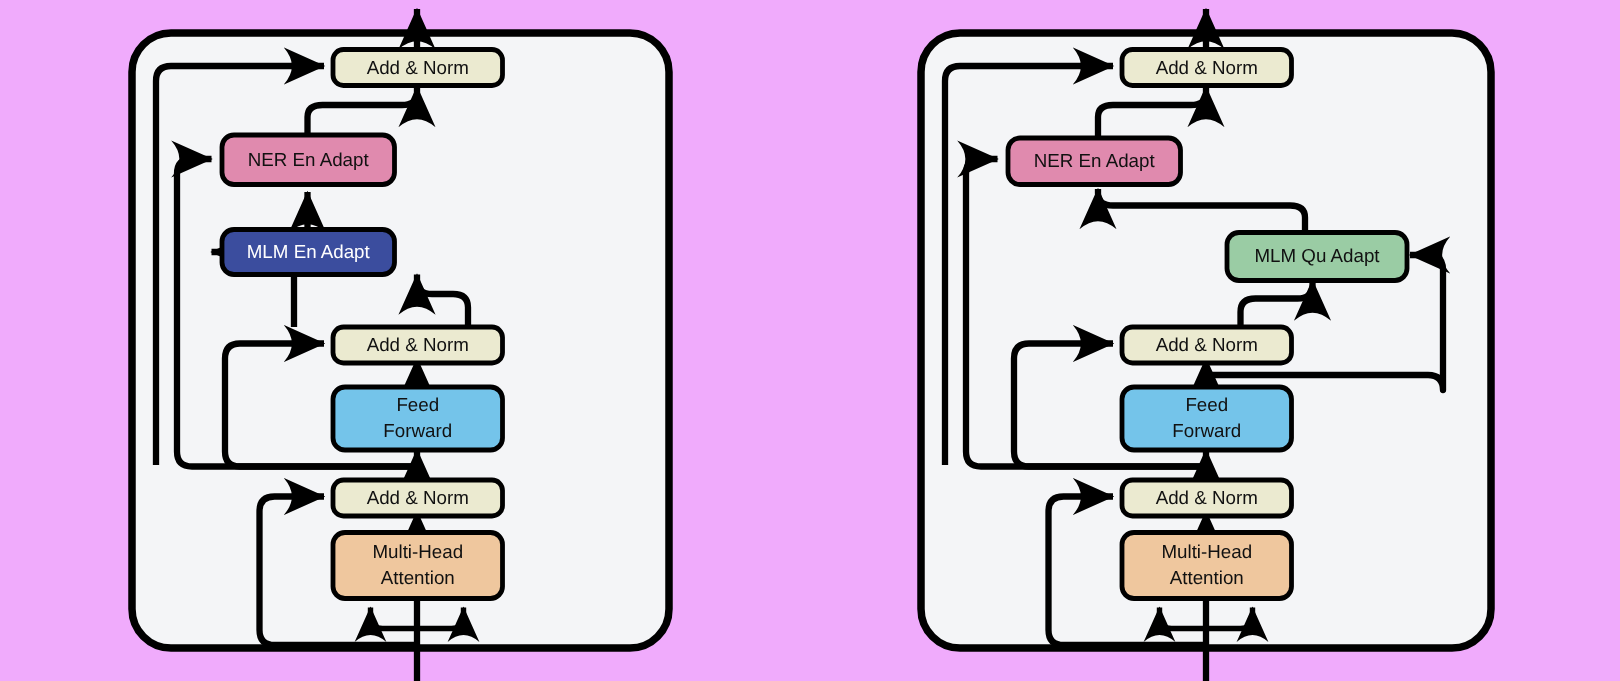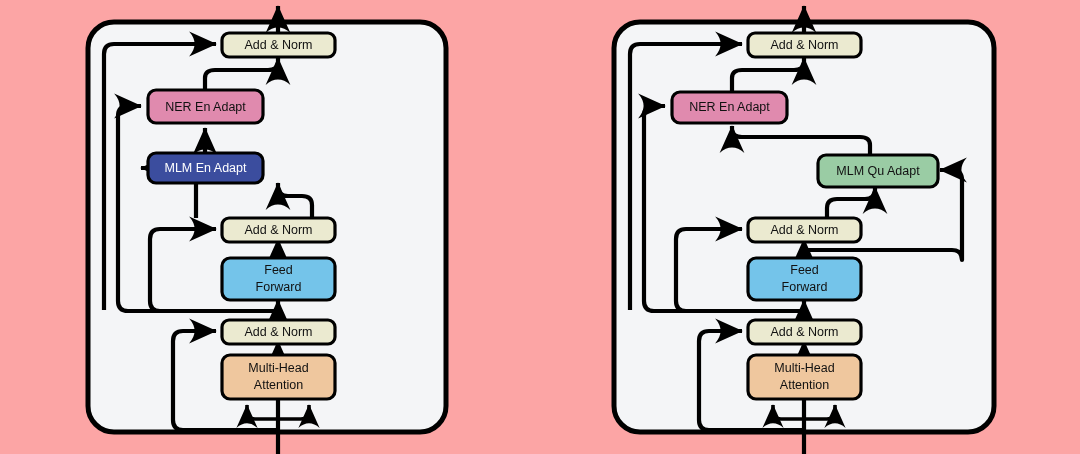--- a/index.html
+++ b/index.html
@@ -1,18 +1,18 @@
 <!DOCTYPE html>
 <html><head>
 <meta charset="utf-8">
 <style>
   html,body{margin:0;padding:0;background:#ffffff;}
   body{width:1080px;height:454px;overflow:hidden;
        font-family:"Liberation Sans","DejaVu Sans",sans-serif;}
-  #stage{position:relative;width:1080px;height:454px;background:#fca5a5;}
+  #stage{position:relative;width:1080px;height:454px;background:#f0abfc;}
   svg.diagram{position:absolute;top:0;left:0;width:1080px;height:454px;}
   .panel-bg{fill:#f4f5f7;stroke:#000000;stroke-width:5;}
   .conn{fill:none;stroke:#000000;stroke-width:4.2;stroke-linecap:butt;stroke-linejoin:round;}
   .conn-thin{fill:none;stroke:#000000;stroke-width:3.6;stroke-linecap:butt;stroke-linejoin:round;}
   .nodebox{stroke:#000000;stroke-width:3.2;}
   .nodelabel{font-family:"Liberation Sans","DejaVu Sans",sans-serif;
              font-size:12.5px;text-anchor:middle;dominant-baseline:middle;
              fill:#111111;font-weight:400;}
   .nodelabel.light{fill:#ffffff;}
   .nodelabel.two{font-size:12.5px;}

